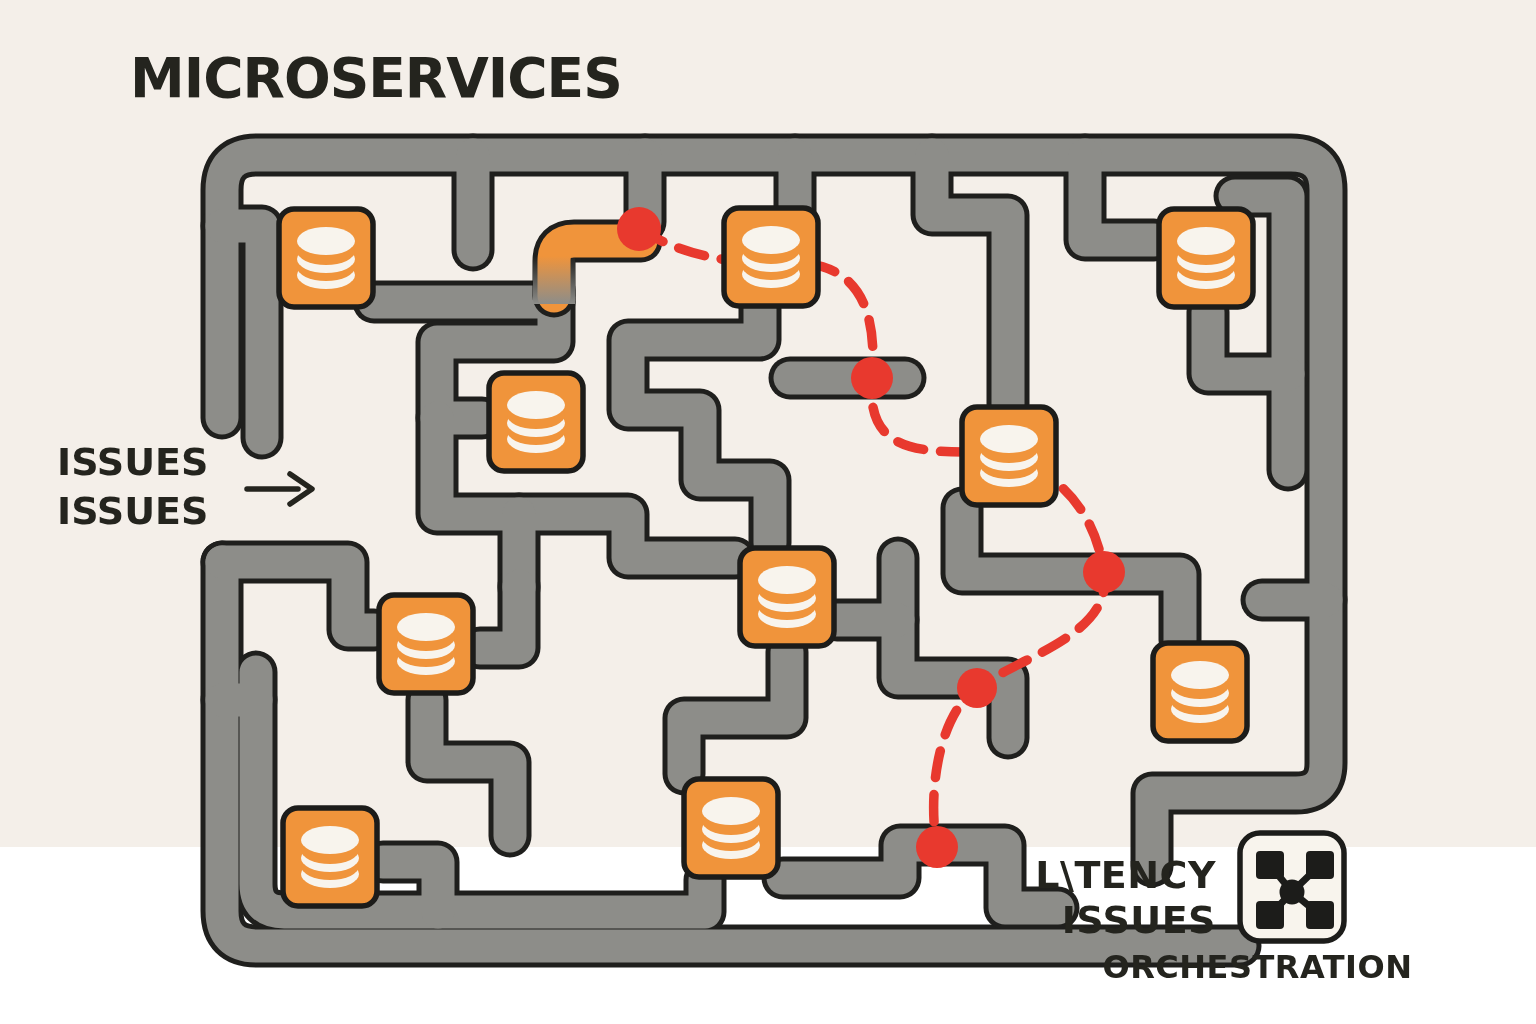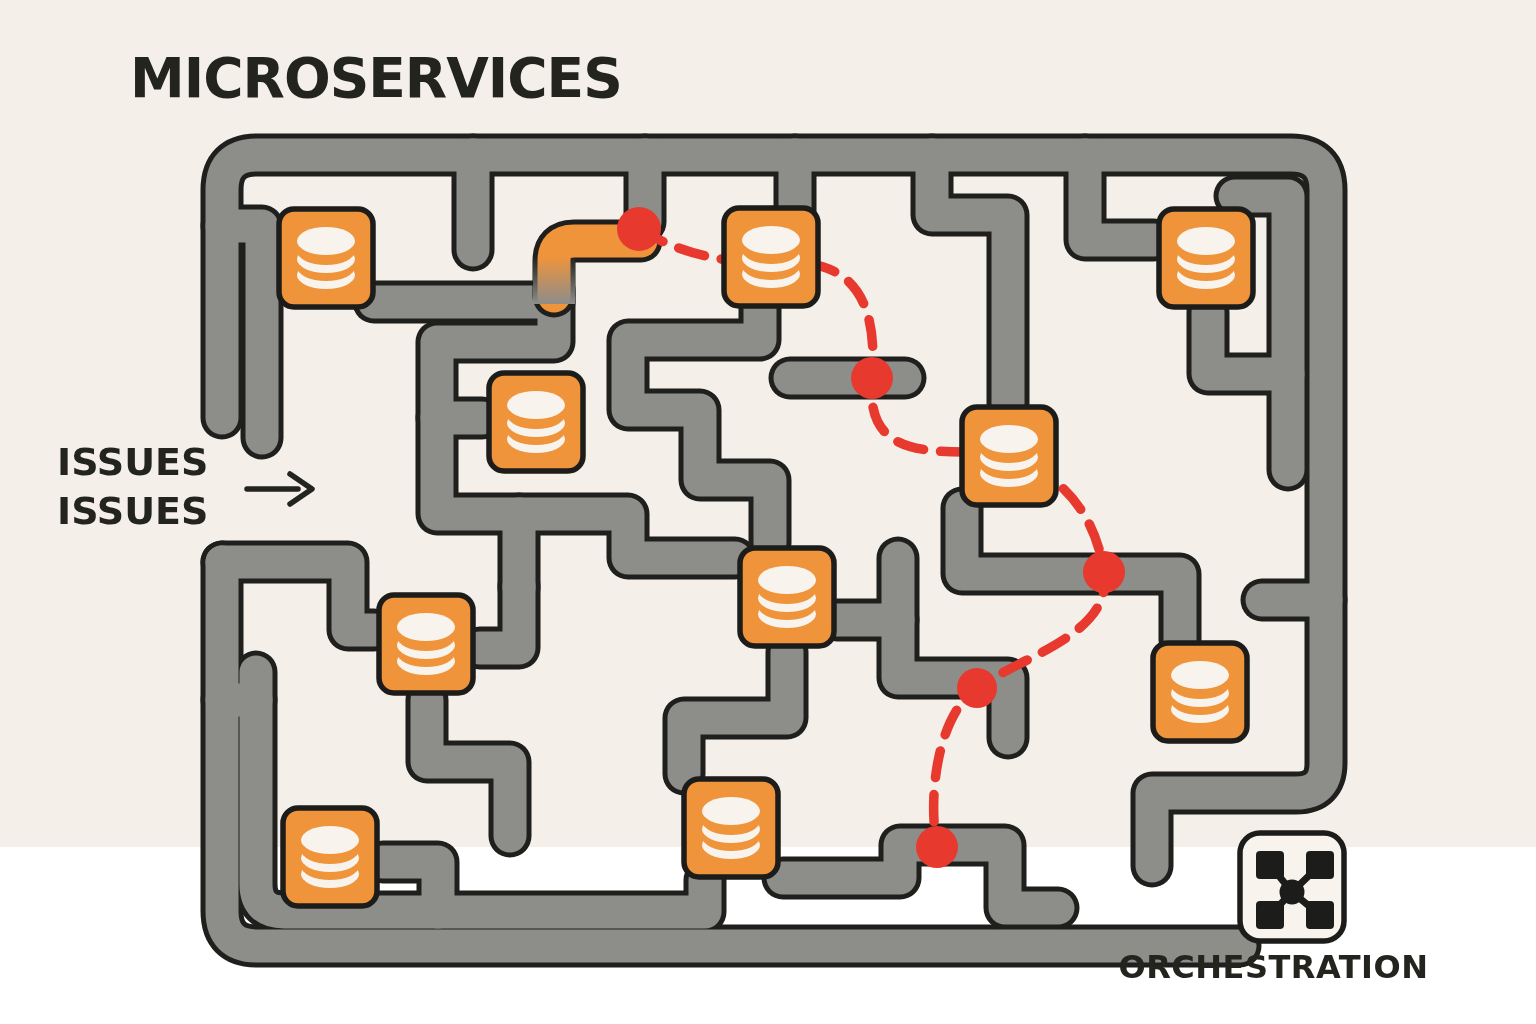--- a/index.html
+++ b/index.html
@@ -9,21 +9,21 @@
   .wo{fill:none;stroke:#1f1f1d;stroke-width:43;stroke-linecap:round;stroke-linejoin:round;}
   .wg{fill:none;stroke:#8d8d89;stroke-width:33;stroke-linecap:round;stroke-linejoin:round;}
   .oo{fill:none;stroke:#1f1f1d;stroke-width:43;stroke-linecap:round;stroke-linejoin:round;}
   .og{fill:none;stroke:#f0943b;stroke-width:33;stroke-linecap:round;stroke-linejoin:round;}
   .redpath{fill:none;stroke:#e8392e;stroke-width:9.5;stroke-dasharray:27 17;stroke-linecap:round;}
   .arrowline{fill:none;stroke:#24241e;stroke-width:5.5;stroke-linecap:round;stroke-linejoin:round;}
   .label{position:absolute;color:#24241e;font-weight:bold;white-space:pre-line;}
   .title{left:130px;top:46px;font-size:55px;letter-spacing:-1px;}
   .sprawl{left:57px;top:438px;font-size:38px;line-height:1.28;}
   .latency{right:320px;top:853px;font-size:38px;line-height:1.18;text-align:right;letter-spacing:0.5px;}
-  .orch{left:1095px;top:948px;width:325px;font-size:32px;text-align:center;letter-spacing:0.5px;margin-left:16px;}
+  .orch{left:1095px;top:948px;width:325px;font-size:32px;text-align:center;letter-spacing:0.5px;}
 </style>
 </head>
 <body>
 
 <div class="stage">
 
   <svg class="maze" width="1536" height="1024" viewBox="0 0 1536 1024">
     <defs>
       <linearGradient id="fadeGray" x1="0" y1="0" x2="0" y2="1">
         <stop offset="0" stop-color="#8d8d89" stop-opacity="0"></stop>
@@ -148,15 +148,16 @@
         <rect x="1306" y="901" width="28" height="28" rx="4"></rect>
         <circle cx="1292" cy="892" r="12.5"></circle>
       </g>
     </g>
   </svg>
 
   <div class="label title">MICROSERVICES</div>
 
   <div class="label sprawl"><span>ISSUES</span><br><span>ISSUES</span></div>
 
+  <div class="label latency"><span>L\TENCY</span><br><span>ISSUES</span></div>
 
   <div class="label orch">ORCHESTRATION</div>
 </div>
 
 </body></html>

